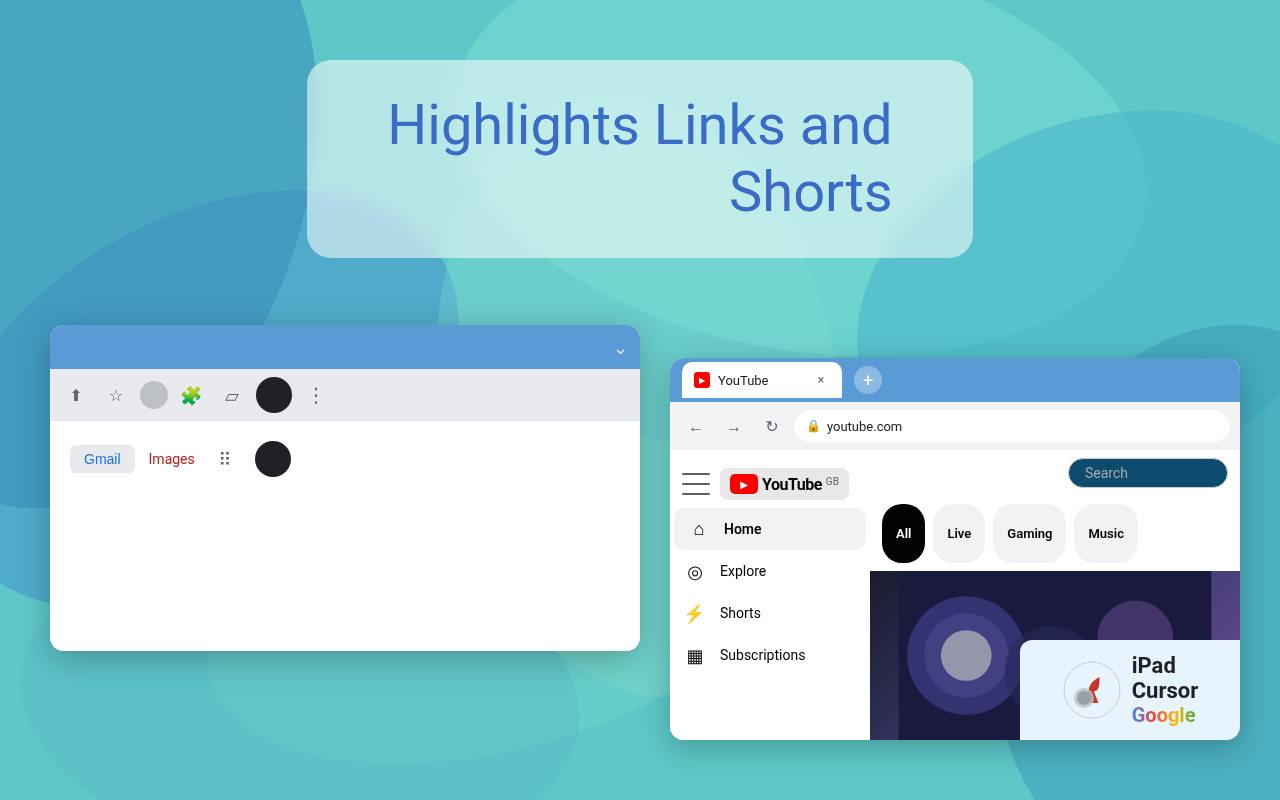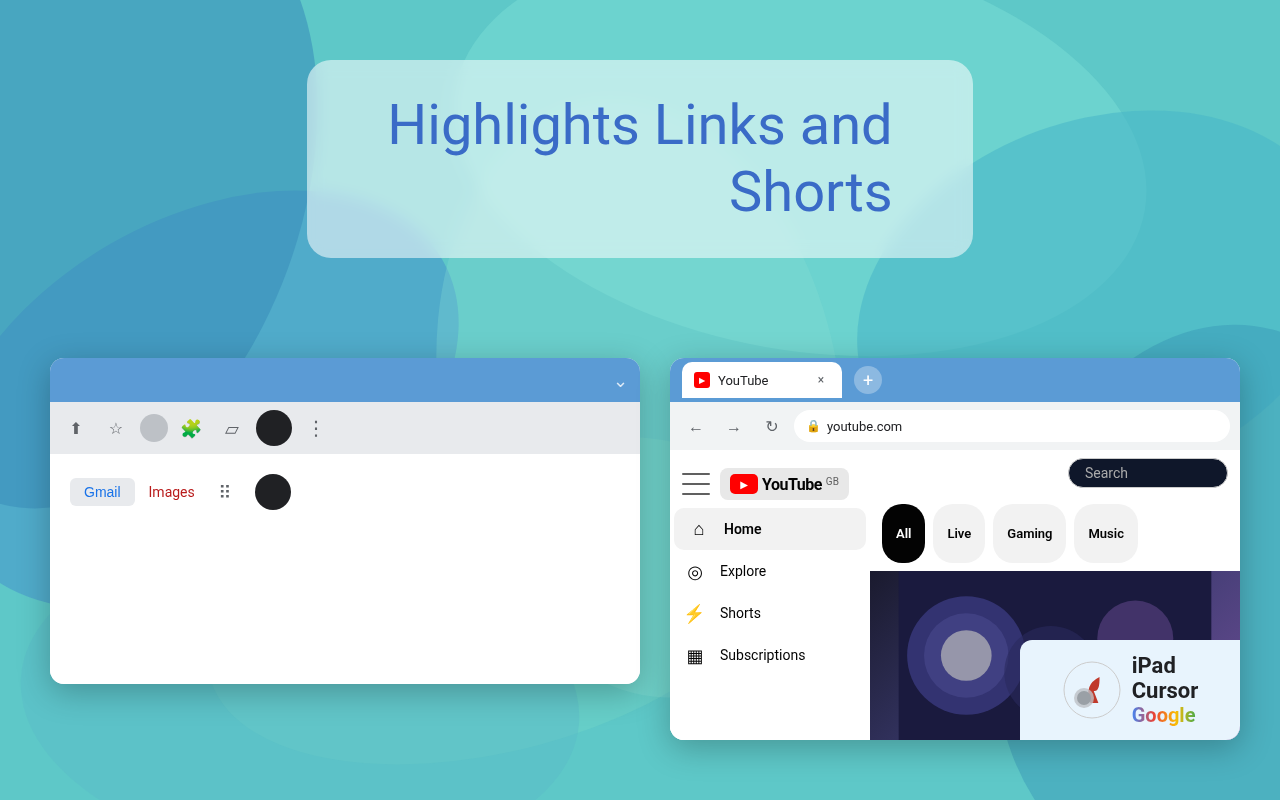--- a/index.html
+++ b/index.html
@@ -169,20 +169,21 @@
       background: #202124;
     }
 
     
     .browser-right {
       width: 570px;
       border-radius: 14px;
       overflow: hidden;
       box-shadow: 0 8px 32px rgba(0,0,0,0.25);
       background: #fff;
+      margin-top: 33px;
     }
 
     .yt-titlebar {
       background: #5b9bd5;
       height: 44px;
       display: flex;
       align-items: center;
       padding: 0 12px;
       gap: 8px;
     }
@@ -384,21 +385,21 @@
       display: flex;
       justify-content: flex-end;
     }
     .search-input-fake {
       border: 1px solid #ccc;
       border-radius: 20px;
       padding: 6px 16px;
       font-size: 14px;
       color: #aaa;
       width: 160px;
-      background: #0f172a;
+      background: #0c4a6e;
     }
 
     .yt-filter-row {
       display: flex;
       align-items: center;
       padding: 8px 12px;
       gap: 8px;
       overflow: hidden;
     }
     .filter-chip {

